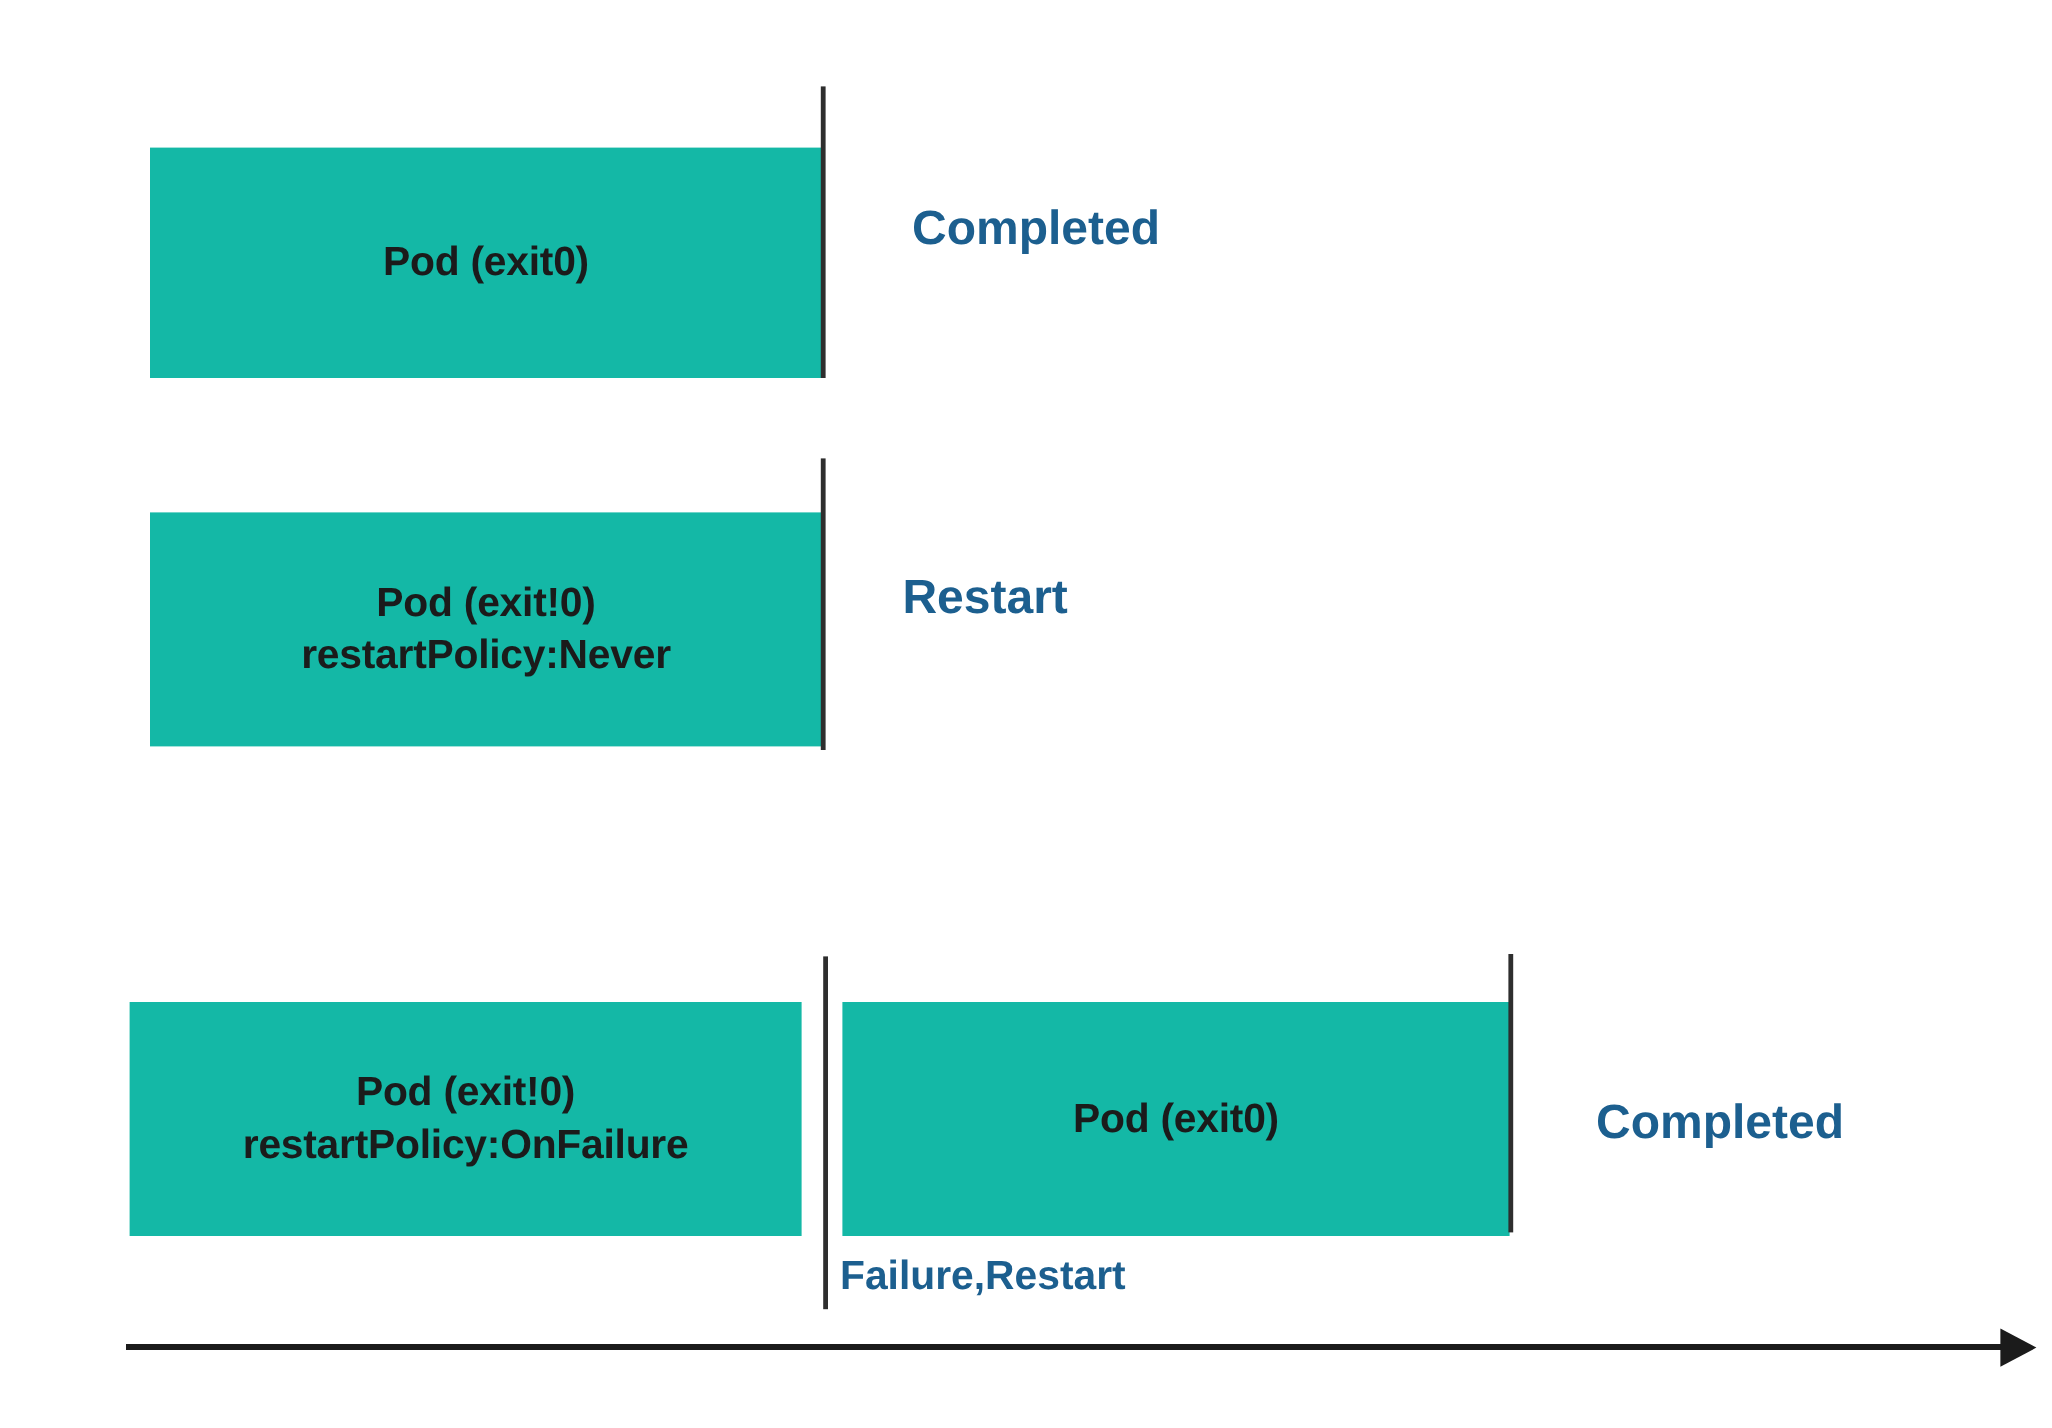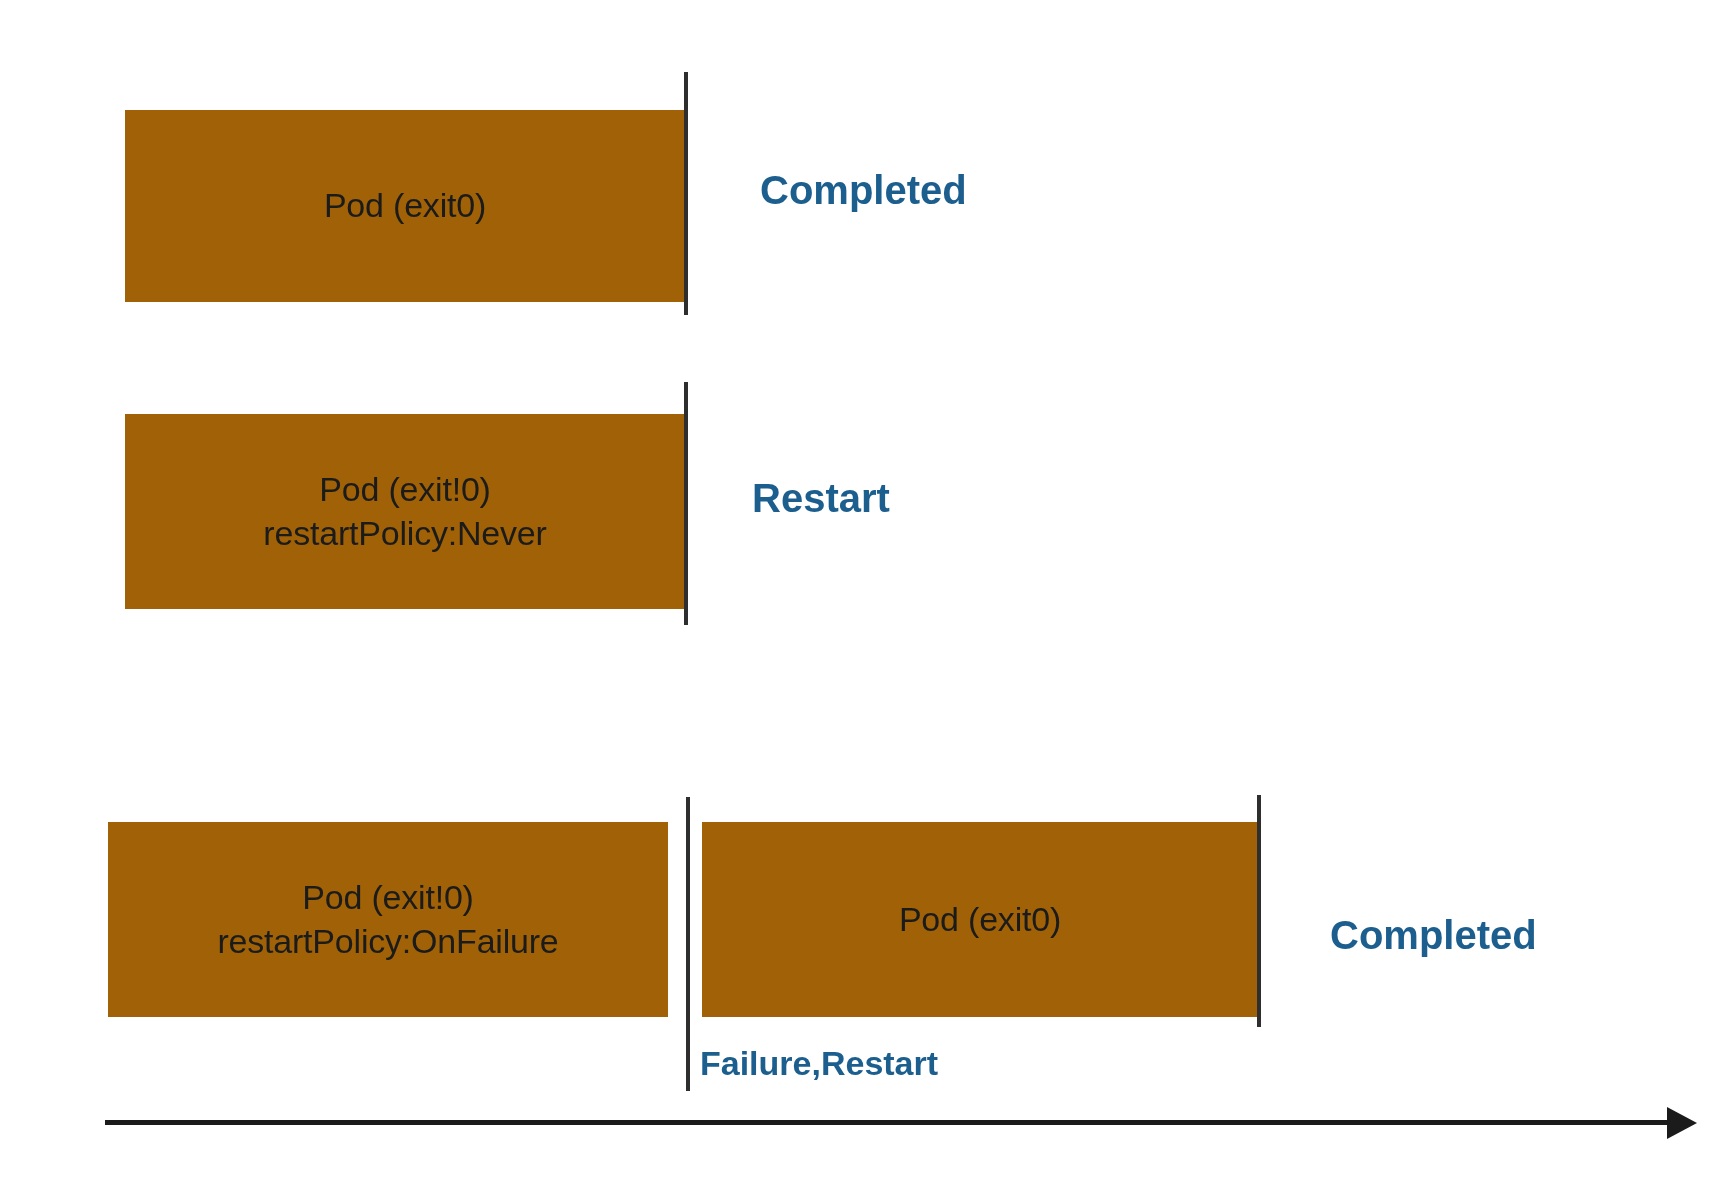--- a/index.html
+++ b/index.html
@@ -14,31 +14,32 @@
     position: relative;
     width: 1710px;
     height: 1190px;
     background: #ffffff;
     overflow: hidden;
   }
 
   
   .pod-box {
     position: absolute;
-    background: #a16207;
+    background: #14b8a6;
     display: flex;
     align-items: center;
     justify-content: center;
     text-align: center;
     color: #1b1b1b;
-    font-weight: normal;
+    font-weight: bold;
     font-size: 34px;
     line-height: 1.28;
     letter-spacing: -0.2px;
     box-sizing: border-box;
+    margin-top: 13px;
   }
   .pod-box .pod-label {
     white-space: pre-line;
     padding: 0 10px;
   }
 
   
   .divider {
     position: absolute;
     width: 4px;

